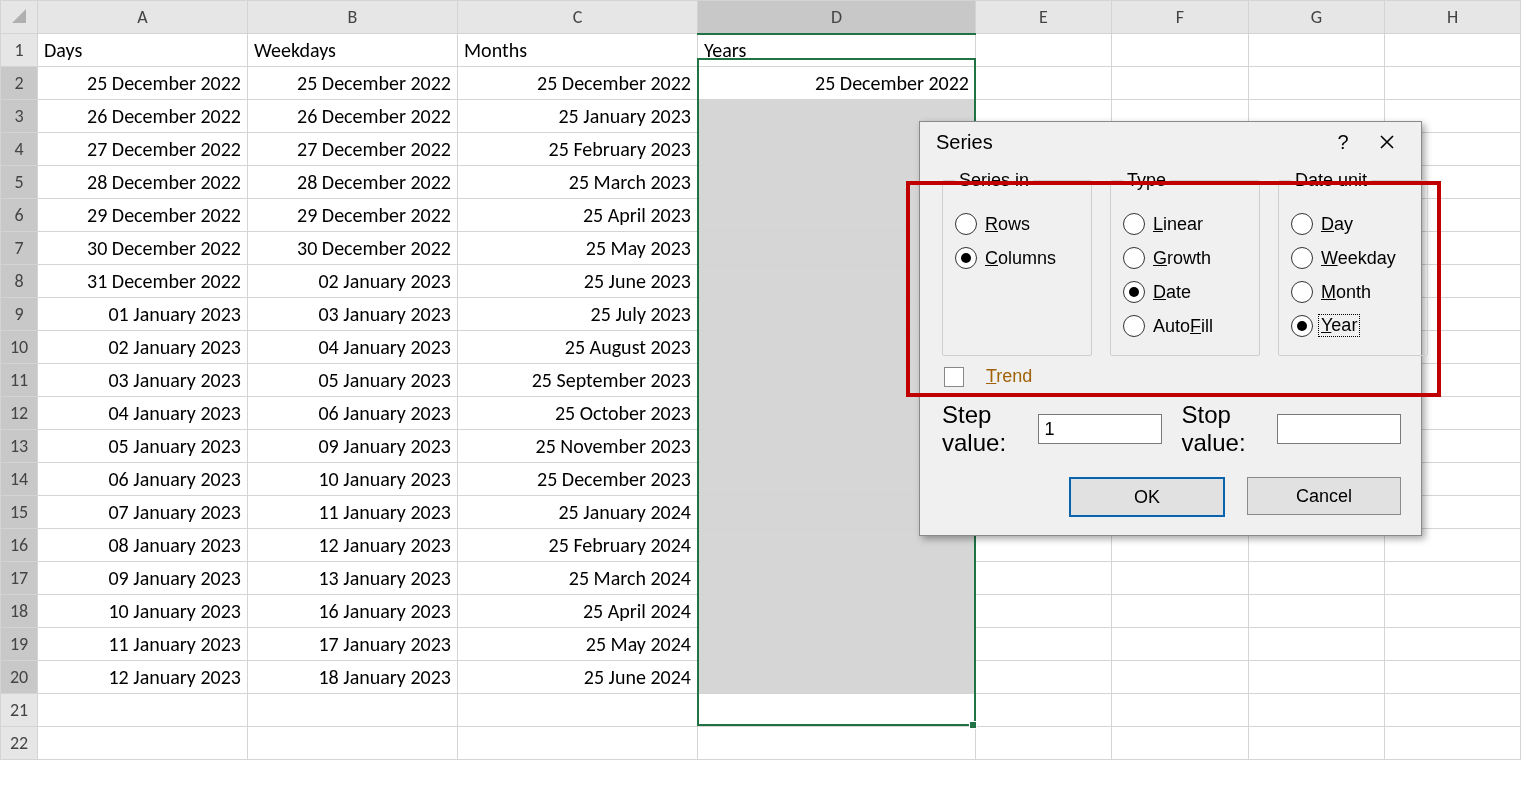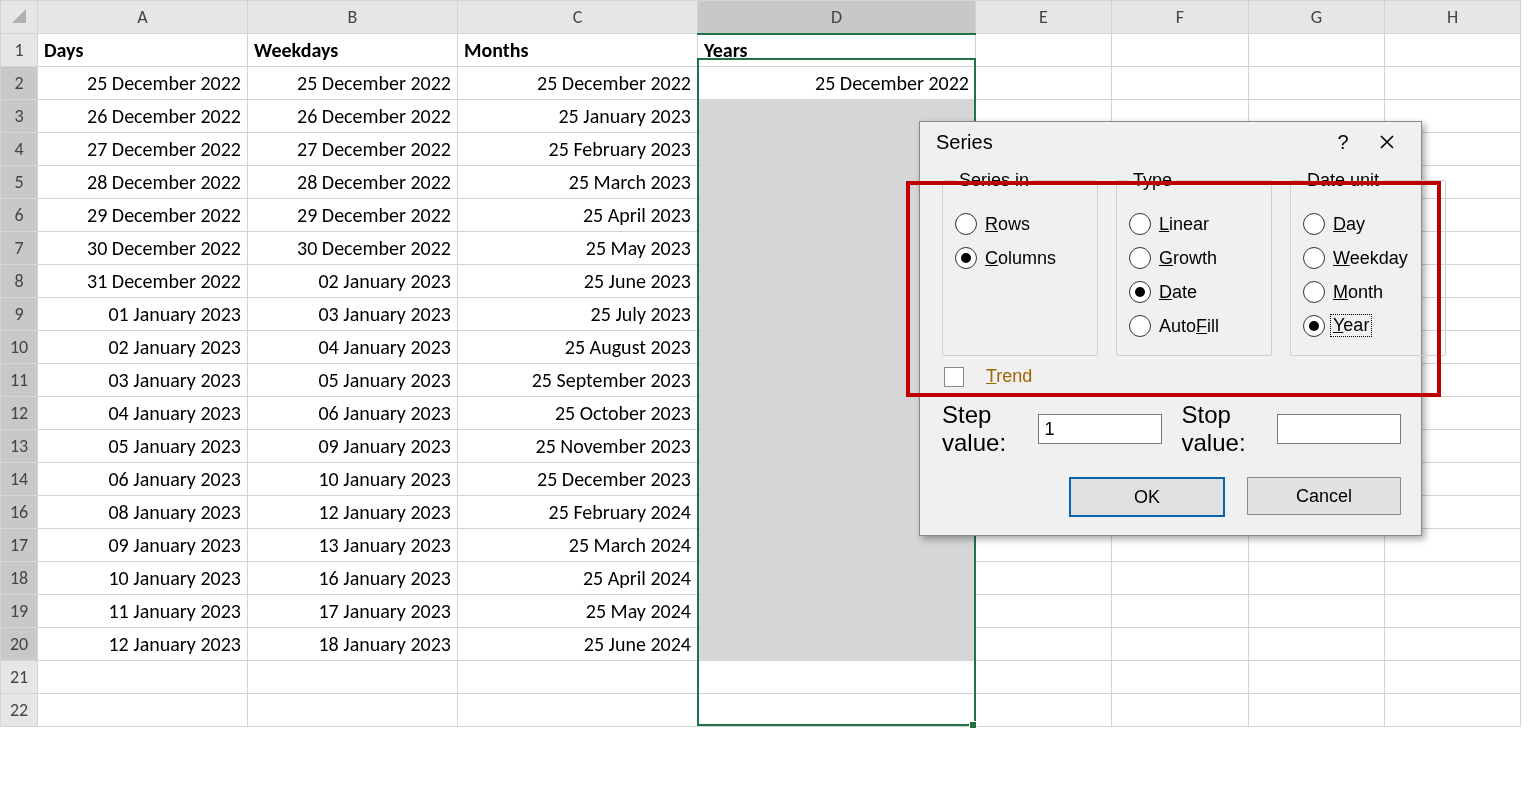--- a/index.html
+++ b/index.html
@@ -41,21 +41,21 @@
     height: 26px;
   }
   .sheet th.sel-col {
     background: #c8c8c8;
     border-bottom: 2px solid #217346;
   }
   .sheet tr th:first-child {
     width: 37px;
   }
   .sheet td.num  { text-align: right; }
-  .sheet td.bold { font-weight: 700; text-align:left; }
+  .sheet td.bold { font-weight: 400; text-align:left; }
   .rowhead {
     background: #e6e6e6;
     text-align: center;
     font-size: 18px;
     color:#444;
   }
   .rowhead.sel { background:#c8c8c8; }
   .sel-range {
     background:#d6d6d6;
   }
@@ -109,21 +109,21 @@
   }
   .groups {
     display:flex;
     gap:18px;
     margin-bottom:10px;
   }
   fieldset.grp {
     border:1px solid #cfcfcf;
     border-radius:2px;
     margin:0;
-    padding:10px 22px 12px 12px;
+    padding:10px 16px 12px 12px;
     min-width:120px;
   }
   fieldset.grp legend {
     padding:0 4px;
     font-size:18px;
   }
   .radio-row {
     display:flex;
     align-items:flex-end;
     gap:8px;
@@ -356,20 +356,31 @@
         <td class="num">06 January 2023</td>
         <td class="num">10 January 2023</td>
         <td class="num">25 December 2023</td>
         <td class=" sel-range"></td>
         <td class=""></td>
         <td class=""></td>
         <td class=""></td>
         <td class=""></td>
       </tr>
       <tr>
+        <th class="rowhead sel">15</th>
+        <td class="num">07 January 2023</td>
+        <td class="num">11 January 2023</td>
+        <td class="num">25 January 2024</td>
+        <td class=" sel-range"></td>
+        <td class=""></td>
+        <td class=""></td>
+        <td class=""></td>
+        <td class=""></td>
+      </tr>
+      <tr>
         <th class="rowhead sel">16</th>
         <td class="num">08 January 2023</td>
         <td class="num">12 January 2023</td>
         <td class="num">25 February 2024</td>
         <td class=" sel-range"></td>
         <td class=""></td>
         <td class=""></td>
         <td class=""></td>
         <td class=""></td>
       </tr>

